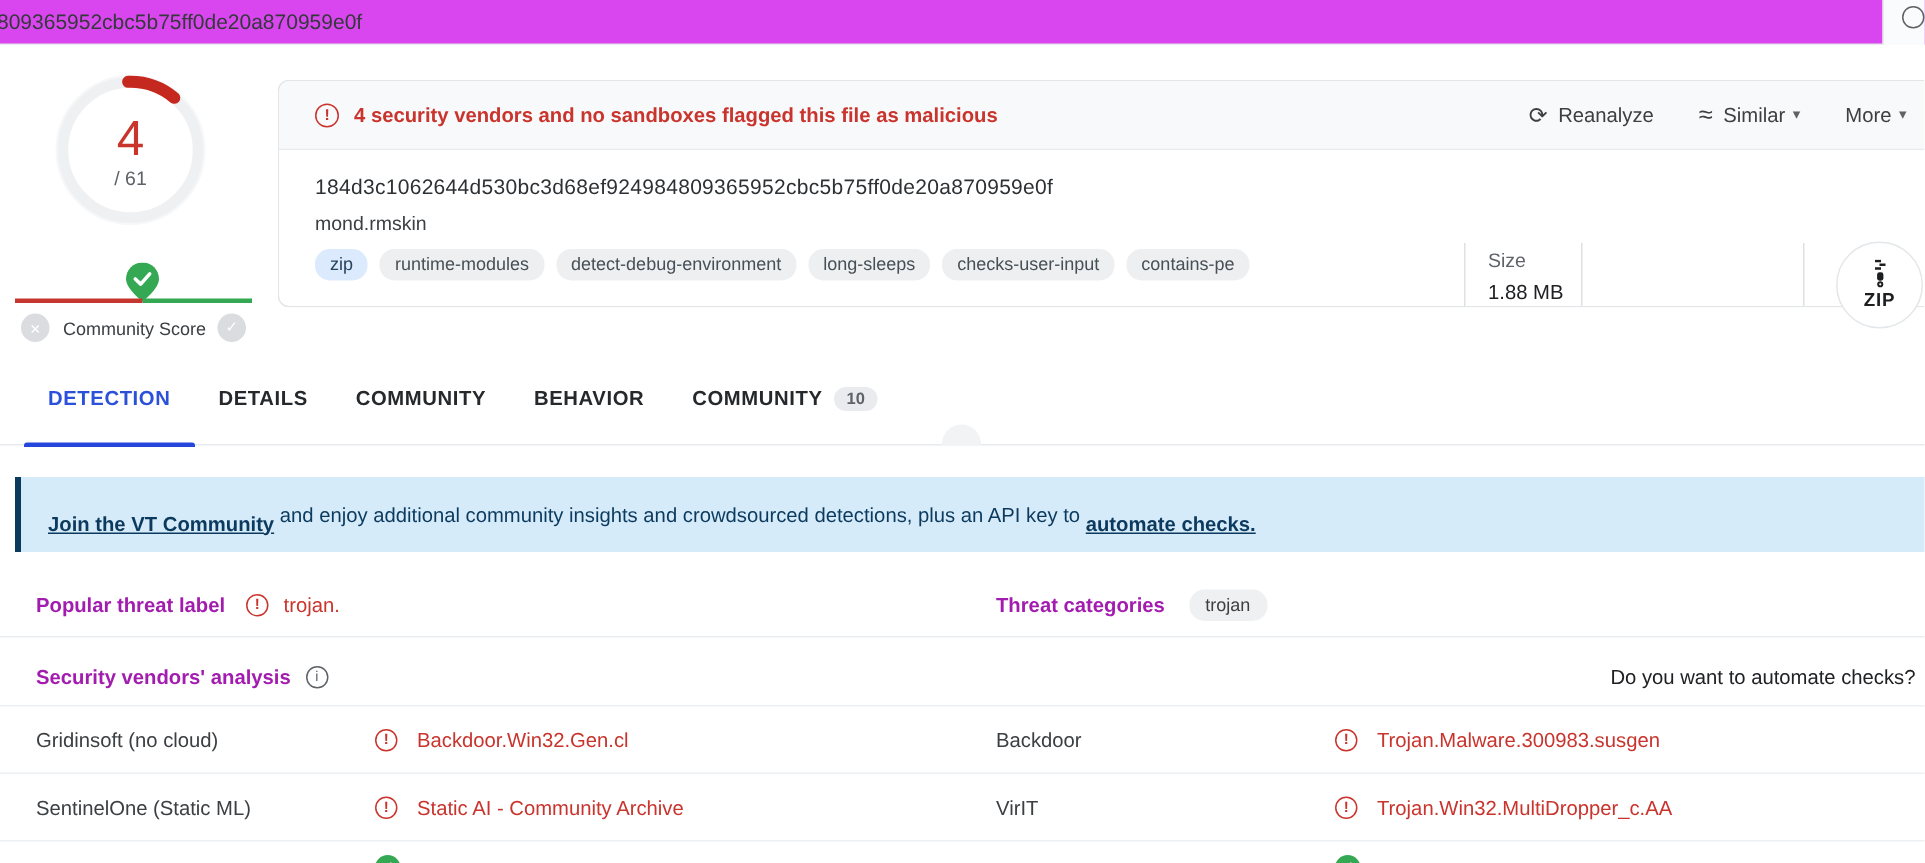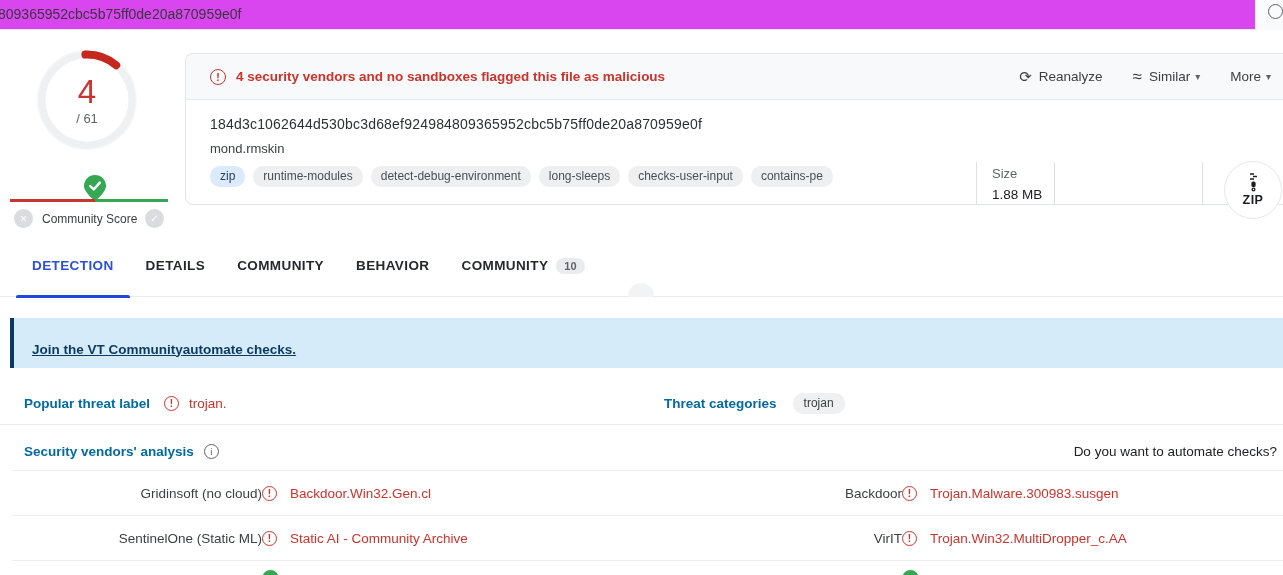--- a/index.html
+++ b/index.html
@@ -85,33 +85,33 @@
   .banner{position:absolute;top:318px;left:10px;right:0;height:50px;background:var(--banner-bg);
        border-left:4px solid #0a3a5e;display:flex;align-items:center;padding-left:18px;
        font-size:13.5px;color:var(--banner-ink);}
   .banner .lnk{font-weight:bold;text-decoration:underline;cursor:pointer;white-space:pre;margin-top:12px;}
   .banner .mid{white-space:pre;}
 
   
   .threat-row{position:absolute;top:383px;left:0;right:0;height:40px;display:grid;
        grid-template-columns:640px 1fr;align-items:center;}
   .cell{display:flex;align-items:center;padding-left:24px;}
-  .sec-label{font-size:13.5px;font-weight:bold;color:#0369a1;}
+  .sec-label{font-size:13.5px;font-weight:bold;color:#a21caf;}
   .threat-name{margin-left:10px;color:var(--red);font-size:13.5px;}
   .threat-row .alert-icon{margin-left:14px;width:15px;height:15px;font-size:10px;}
   .cat-pill{margin-left:16px;font-size:12px;color:var(--ink2);background:#eef0f2;padding:3px 11px 4px;border-radius:10px;}
   .divider{position:absolute;left:0;right:0;height:1px;background:#e9edf0;}
   .vendors-head{position:absolute;top:432px;left:0;right:0;height:38px;display:flex;align-items:center;padding:0 6px 0 24px;}
   .info-icon{margin-left:10px;width:15px;height:15px;border:1px solid var(--muted);border-radius:50%;color:var(--muted);
        font-size:9.5px;display:flex;align-items:center;justify-content:center;}
   .info-icon::after{content:"i";}
   .automate{margin-left:auto;font-size:13.5px;color:var(--ink);cursor:pointer;}
 
   
-  .vendor-table{position:absolute;top:470px;left:12px;right:0;text-align:right;}
+  .vendor-table{position:absolute;top:470px;left:0;right:0;}
   .vendor-row{display:grid;grid-template-columns:226px 414px 226px auto;align-items:center;
        height:45px;padding-left:24px;border-top:1px solid var(--line2);}
   .vname{font-size:13.5px;color:var(--ink2);}
   .vdet{display:flex;align-items:center;gap:13px;}
   .det-icon{width:15px;height:15px;border:1.6px solid var(--red);border-radius:50%;color:var(--red);
        font-size:10px;font-weight:bold;display:flex;align-items:center;justify-content:center;flex:none;}
   .det-icon::after{content:"!";}
   .vresult{font-size:13.5px;color:var(--red);}
   .vendor-row.partial{height:15px;align-items:start;}
   .ok-icon{margin-top:9px;width:17px;height:17px;border-radius:50%;background:var(--green);color:#fff;
@@ -212,20 +212,21 @@
       <span>BEHAVIOR</span>
     </div>
   <div class="tab">
     <span>COMMUNITY</span>
     <span class="tab-badge">10</span>
   </div>
 </div>
 
 <div class="banner">
   <span class="lnk">Join the VT Community</span>
+    <span class="mid"> and enjoy additional community insights and crowdsourced detections, plus an API key to </span>
     <span class="lnk">automate checks.</span>
 </div>
 
 <div class="threat-row">
   <div class="cell">
     <span class="sec-label">Popular threat label</span>
     <span class="alert-icon"></span>
     <span class="threat-name">trojan.</span>
   </div>
   <div class="cell">

